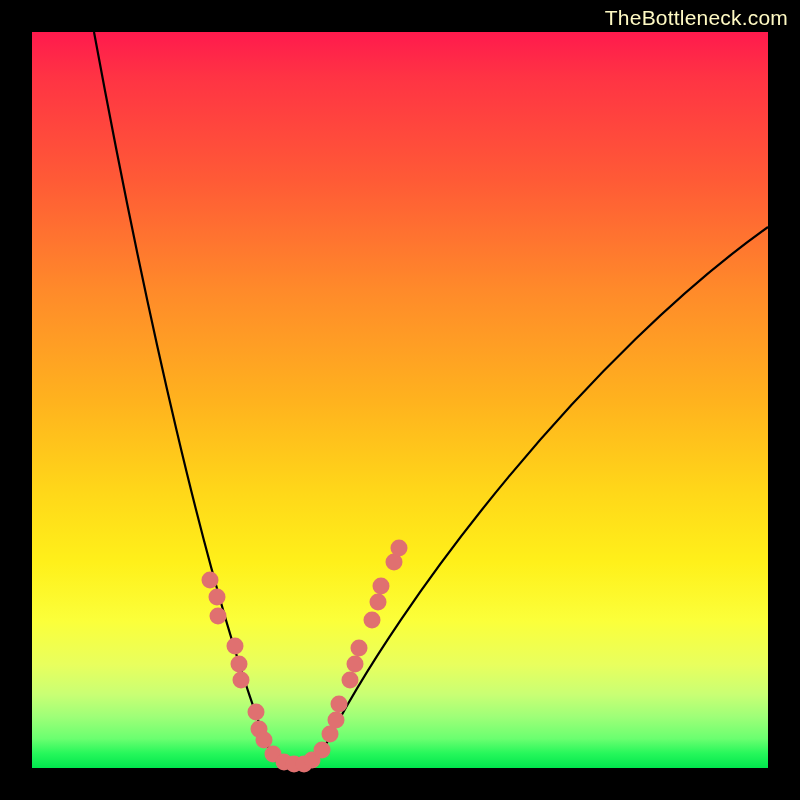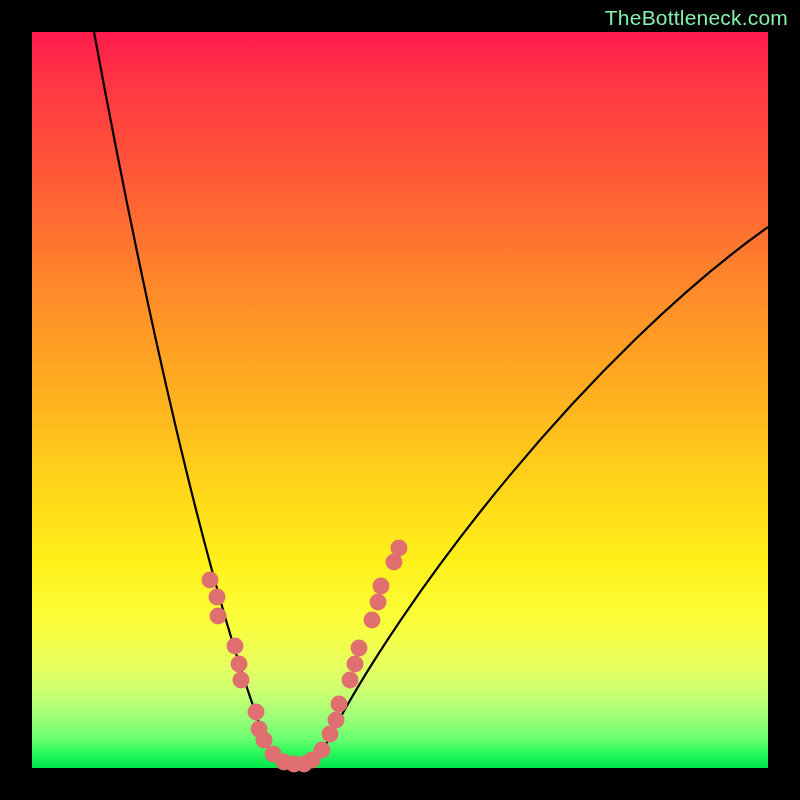--- a/index.html
+++ b/index.html
@@ -41,21 +41,21 @@
       #9fff78 93%,
       #6bff70 96%,
       #27f75b 98%,
       #00e64d 100%
     );
   }
   #watermark {
     position: absolute;
     top: 6px;
     right: 12px;
-    color: #86efac;
+    color: #fef9c3;
     font-size: 21px;
     font-weight: 400;
     letter-spacing: 0.2px;
     user-select: none;
   }
   svg.curves {
     position: absolute;
     left: 32px;
     top: 32px;
     width: 736px;

